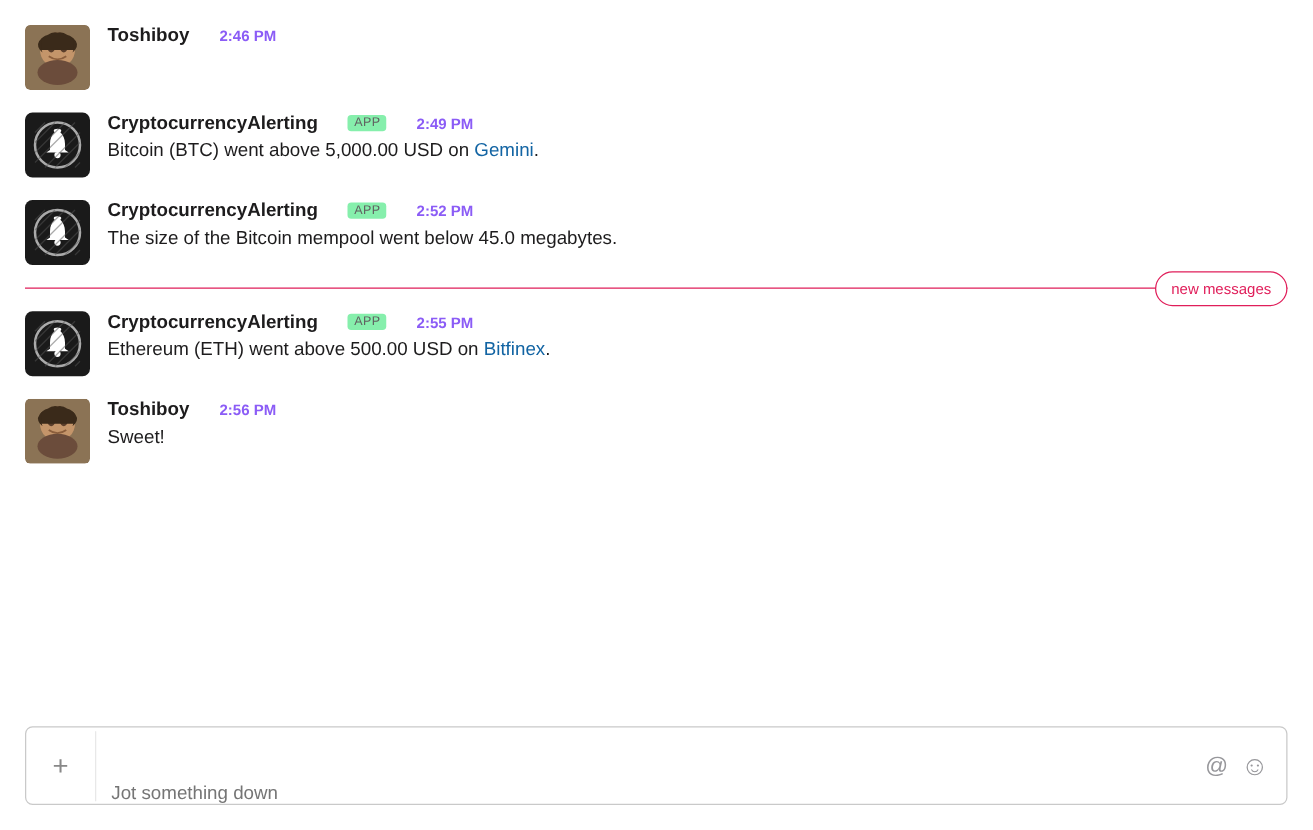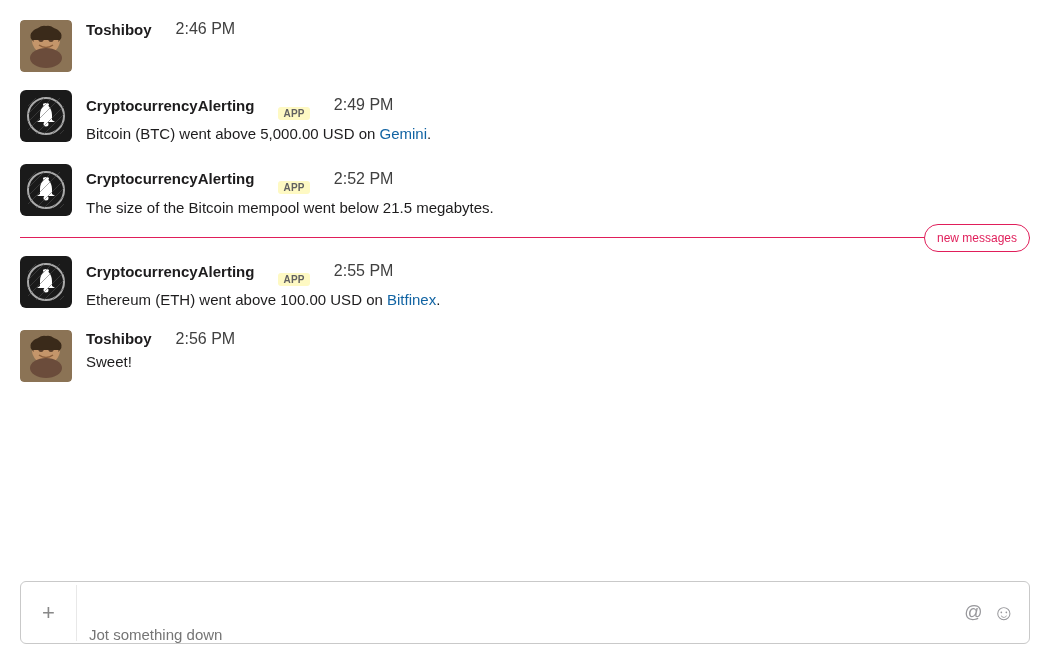--- a/index.html
+++ b/index.html
@@ -37,34 +37,34 @@
       margin-bottom: 3px;
     }
 
     .sender-name {
       font-weight: 700;
       font-size: 15px;
       color: #1d1c1d;
     }
 
     .app-badge {
-      background: #fef9c3;
+      background: #86efac;
       color: #616061;
       font-size: 10px;
-      font-weight: 700;
+      font-weight: 400;
       padding: 1px 5px;
       border-radius: 3px;
       letter-spacing: 0.3px;
       text-transform: uppercase;
-      margin-top: 17px;
     }
 
     .timestamp {
-      font-size: 16px;
-      color: #404040;
+      font-size: 12px;
+      color: #8b5cf6;
+      font-weight: bold;
     }
 
     .message-text {
       font-size: 15px;
       color: #1d1c1d;
       line-height: 1.5;
     }
 
     .link {
       color: #1264a3;
@@ -247,21 +247,21 @@
         <line x1="34" y1="38" x2="38" y2="34" stroke="#555" stroke-width="1" opacity="0.5"></line>
       </svg>
     </div>
     <div class="message-body">
       <div class="message-header">
         <span class="sender-name">CryptocurrencyAlerting</span>
         <span class="app-badge">APP</span>
         <span class="timestamp">2:52 PM</span>
       </div>
       <div class="message-text">
-        <span>The size of the Bitcoin mempool went below 21.5 megabytes.</span>
+        <span>The size of the Bitcoin mempool went below 45.0 megabytes.</span>
       </div>
     </div>
   </div>
 
   <div class="new-messages-divider">
     <div class="divider-line"></div>
     <span class="new-messages-badge">new messages</span>
   </div>
 
   <div class="message-row">
@@ -281,21 +281,21 @@
         <line x1="34" y1="38" x2="38" y2="34" stroke="#555" stroke-width="1" opacity="0.5"></line>
       </svg>
     </div>
     <div class="message-body">
       <div class="message-header">
         <span class="sender-name">CryptocurrencyAlerting</span>
         <span class="app-badge">APP</span>
         <span class="timestamp">2:55 PM</span>
       </div>
       <div class="message-text">
-        <span>Ethereum (ETH) went above 100.00 USD on </span><a class="link" href="#">Bitfinex</a><span>.</span>
+        <span>Ethereum (ETH) went above 500.00 USD on </span><a class="link" href="#">Bitfinex</a><span>.</span>
       </div>
     </div>
   </div>
 
   <div class="message-row">
     <div class="face-avatar">
       <svg width="52" height="52" viewBox="0 0 52 52" xmlns="http://www.w3.org/2000/svg">
         <rect width="52" height="52" fill="#8b7355" rx="4"></rect>
         <ellipse cx="26" cy="20" rx="14" ry="14" fill="#c4956a"></ellipse>
         <ellipse cx="21" cy="18" rx="3" ry="4" fill="#5a3e2b"></ellipse>

